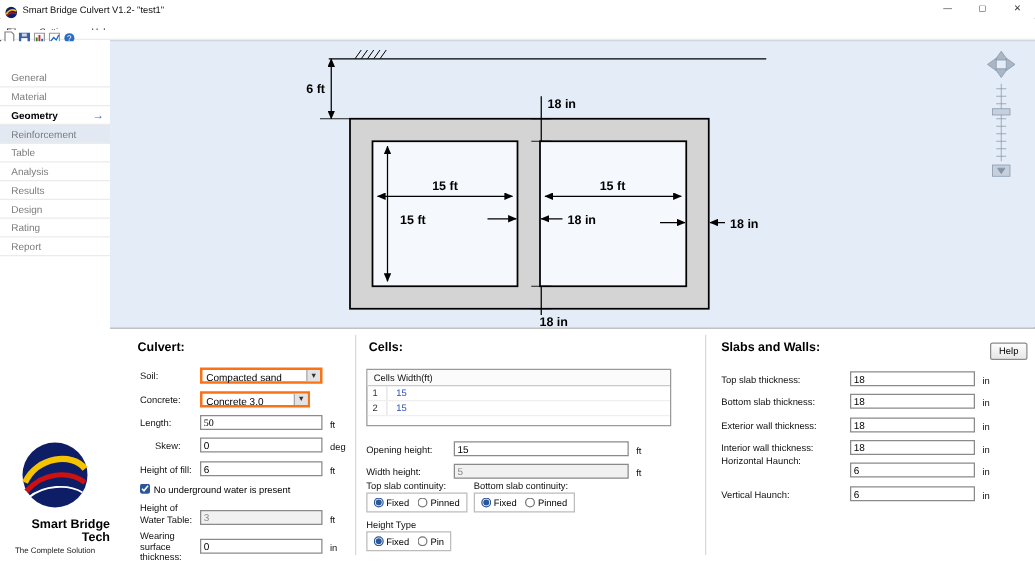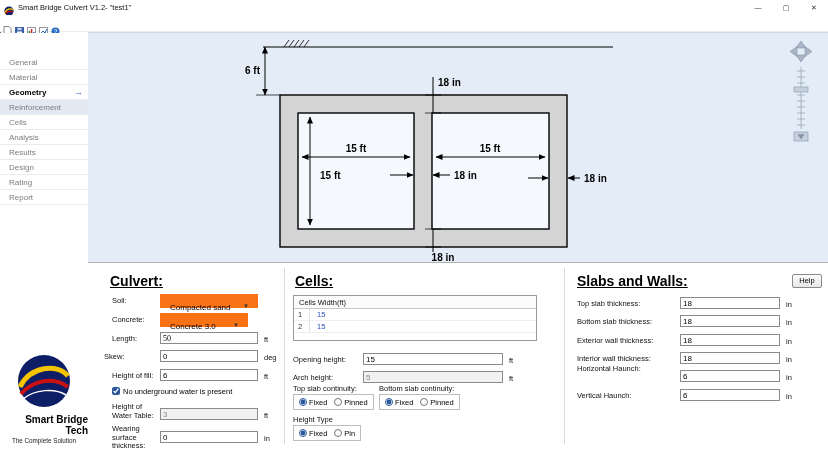--- a/index.html
+++ b/index.html
@@ -32,28 +32,28 @@
   .logo .lname { font-size:10px; font-weight:bold; margin-top:2px;text-align:right; }
   .logo .ltag { font-size:6.3px; color:#222; margin-top:1px; }
   
   .canvas { position:absolute; left:88px; top:32px; width:740px; height:230px;
             background:#e4edf7; border-top:1px solid #cfd6df; }
   .dimtxt { font:bold 10px "Liberation Sans", sans-serif; fill:#000; }
   
   .panel { position:absolute; left:88px; top:262px; width:740px; height:187px;
            background:#fff; border-top:1px solid #b0b0b0; }
   .vdiv { position:absolute; top:5px; bottom:5px; width:1px; background:#d9d9d9; }
-  .gtitle { position:absolute; font-size:14px; font-weight:bold; white-space:nowrap;text-decoration:underline; }
+  .gtitle { position:absolute; font-size:10px; font-weight:bold; white-space:nowrap; }
   .lbl { position:absolute; font-size:7.5px; color:#111; line-height:1.15; }
   .nowrap { white-space:nowrap; }
   .fld { position:absolute; height:12px; border:1px solid #8a8a8a; background:#fff;
          font-family:inherit; font-size:8px; padding:0 2px; color:#000; }
   .fld.dis { background:#f1f1f1; color:#8a8a8a; }
   .unit { position:absolute; font-size:7.5px; color:#111; }
-  .dd { position:absolute; height:13px; border:7px solid #f97316; background:#fff; cursor:default; }
+  .dd { position:absolute; height:13px; border:2px solid #f97316; background:#fff; cursor:default; }
   .ddt { position:absolute; left:3px; top:2px; font-size:8px; white-space:nowrap; }
   .dda { position:absolute; right:0; top:0; bottom:0; width:11px; background:#e3e3e3;
          border-left:1px solid #a9a9a9; font-size:6px; text-align:center; line-height:11px; color:#333; }
   .cb { position:absolute; display:flex; gap:3px; font-size:7.5px; }
   .cb input { width:8px; height:8px; margin:0; accent-color:#2b579a; }
   .rgroup { position:absolute; border:1px solid #bcbcbc; display:flex; align-items:center;
             gap:7px; padding:0 5px; height:16px; background:#fff; }
   .ropt { display:flex; align-items:center; gap:2px; font-size:7.5px; white-space:nowrap; }
   .ropt input { width:8px; height:8px; margin:0; accent-color:#2b579a; }
   .grid { position:absolute; border:1px solid #9a9a9a; background:#fff; overflow:hidden; }
@@ -118,21 +118,21 @@
           </svg></span>
     </div>
   </div>
 
   <div class="sidebar">
     <div class="nav">
       <div class="nav-item"><span>General</span></div>
       <div class="nav-item"><span>Material</span></div>
       <div class="nav-item active"><span>Geometry</span><span class="arr">→</span></div>
       <div class="nav-item hl"><span>Reinforcement</span></div>
-      <div class="nav-item"><span>Cells</span></div>
+      <div class="nav-item"><span>Table</span></div>
       <div class="nav-item"><span>Analysis</span></div>
       <div class="nav-item"><span>Results</span></div>
       <div class="nav-item"><span>Design</span></div>
       <div class="nav-item"><span>Rating</span></div>
       <div class="nav-item"><span>Report</span></div>
     </div>
     <div class="logo">
       <svg width="54" height="54">
         <circle cx="27" cy="27" r="26" fill="#0e1e66"></circle>
         <path d="M3,33 C13,12 41,9 51,22" stroke="#f5c400" stroke-width="5" fill="none"></path>
@@ -250,21 +250,21 @@
     <div class="lbl nowrap" style="left:24px; top:53px">Concrete:</div>
     <div class="dd" style="left:72px; top:50px; width:88px">
       <span class="ddt">Concrete 3.0</span>
       <span class="dda">▼</span>
     </div>
 
     <div class="lbl nowrap" style="left:24px; top:72px">Length:</div>
     <input class="fld" style="left: 72px; top: 69px; width: 98px; font-family: Liberation Serif, serif;" value="50">
     <span class="unit" style="left:176px; top:72px">ft</span>
 
-    <div class="lbl nowrap" style="left:16px; top:90px">Skew:</div>
+    <div class="lbl nowrap" style="left:36px; top:90px">Skew:</div>
     <input class="fld" style="left: 72px; top: 87px; width: 98px;" value="0">
     <span class="unit" style="left:176px; top:90px">deg</span>
 
     <div class="lbl nowrap" style="left:24px; top:109px">Height of fill:</div>
     <input class="fld" style="left: 72px; top: 106px; width: 98px;" value="6">
     <span class="unit" style="left:176px; top:109px">ft</span>
 
     <label class="cb" style="left:24px; top:124px">
       <input type="checkbox" checked="" style="">
       <span>No underground water is present</span>
@@ -289,21 +289,21 @@
       <div class="grow">
         <span class="gn">2</span>
         <span class="gv">15</span>
       </div>
     </div>
 
     <div class="lbl nowrap" style="left:205px; top:93px">Opening height:</div>
     <input class="fld" style="left: 275px; top: 90px; width: 140px;" value="15">
     <span class="unit" style="left:421px; top:93px">ft</span>
 
-    <div class="lbl nowrap" style="left:205px; top:111px">Arch height:</div>
+    <div class="lbl nowrap" style="left:205px; top:111px">Width height:</div>
     <input class="fld dis" style="left: 275px; top: 108px; width: 140px;" disabled="" value="5">
     <span class="unit" style="left:421px; top:111px">ft</span>
 
     <div class="lbl nowrap" style="left:205px; top:122px">Top slab continuity:</div>
     <div class="rgroup" style="left:205px; top:131px">
       <label class="ropt">
         <input type="radio" name="topcont" checked="" style="">
         <span>Fixed</span>
       </label>
       <label class="ropt">

